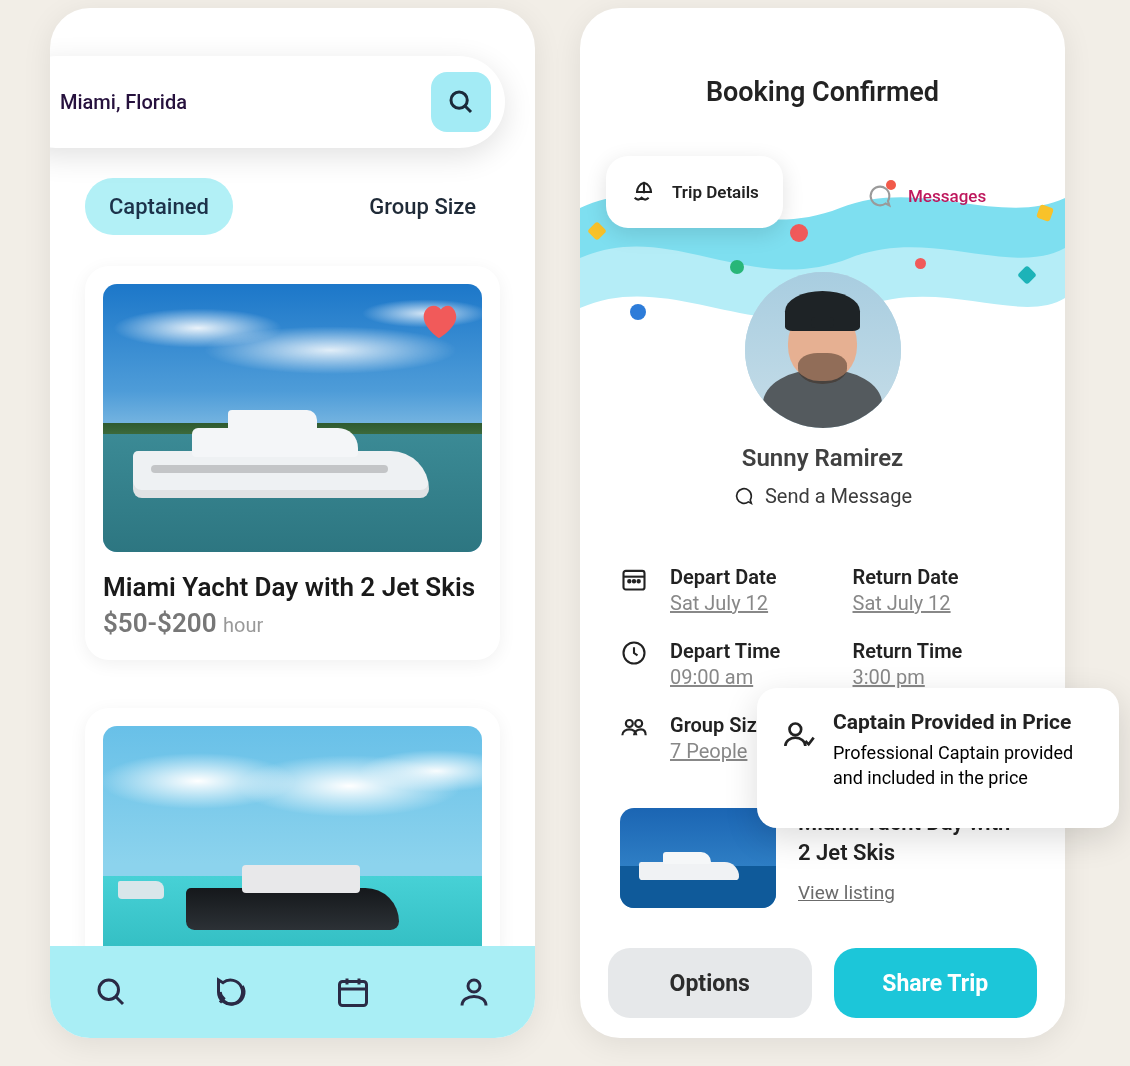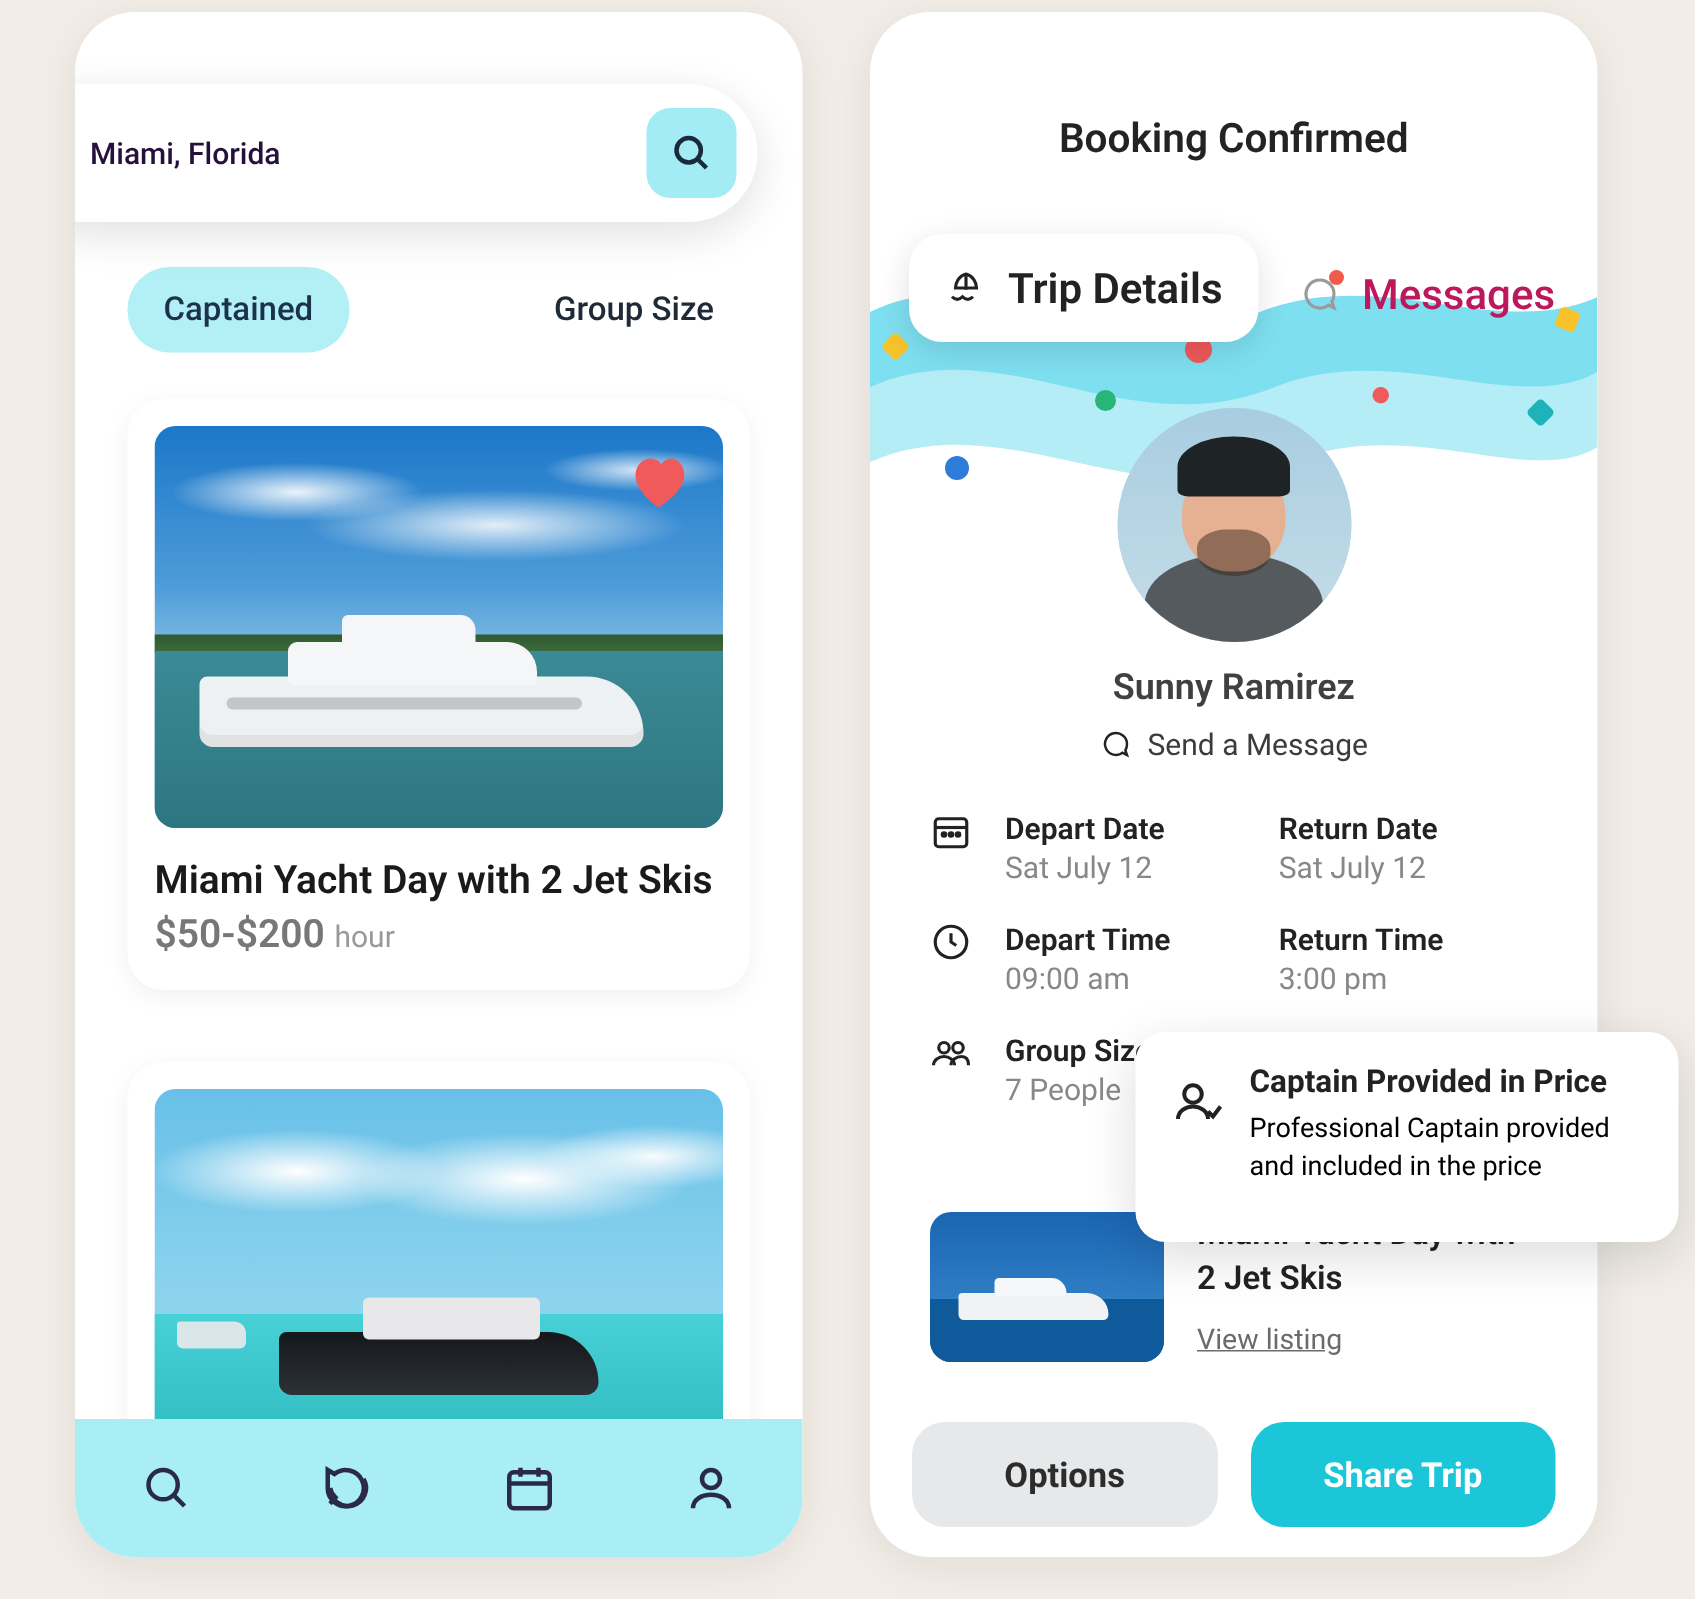--- a/index.html
+++ b/index.html
@@ -81,30 +81,30 @@
   .avatar-face .cap::after{content:"";position:absolute;left:34%;top:65%;width:32%;height:26%;background:#1e2326;border-radius:4px;}
   .avatar-face .shirt{position:absolute;left:12%;top:62%;width:76%;height:44%;background:#545a5e;border-radius:50% 50% 0 0;}
   .avatar-face .beard{position:absolute;left:34%;top:52%;width:32%;height:20%;background:rgba(60,42,30,0.5);border-radius:40% 40% 50% 50%;}
 
   .captain-name { position: absolute; top: 436px; left: 0; right: 0; text-align: center; font-size: 24px; font-weight: 600; color: #404040; }
   .send-msg { position: absolute; top: 476px; left: 0; right: 0; display: flex; align-items: center; justify-content: center; gap: 10px; color: #3c3c3c; font-size: 20px; }
 
   .tab-pill { position: absolute; height: 72px; background: #fff; border-radius: 22px; box-shadow: 0 6px 22px rgba(0,0,0,0.12); display: flex; align-items: center; padding: 0 24px; gap: 14px; z-index: 10; }
   .tab-trip { left: 26px; top: 148px; }
   .tab-msg { left: 262px; top: 152px; box-shadow:none; background:transparent; }
-  .tab-pill .lbl { font-size: 28px; font-weight: 600; color: #222; }
+  .tab-pill .lbl { font-size: 17px; font-weight: 600; color: #222; }
   .tab-msg .lbl { color: #be185d; font-weight: 500; }
   .ico-boat, .ico-chat2 { width: 28px; height: 28px; }
   .reddot { position:absolute; width:10px; height:10px; background:#f15a4a; border-radius:50%; top:-2px; right:-2px; }
   .chat-wrap { position:relative; width:28px; height:28px; }
 
-  .details-grid { position: absolute; top: 532px; left: 40px; right: 40px; display: grid; grid-template-columns: 40px 1fr 1fr; row-gap: 24px; column-gap: 10px; align-items: start; }
+  .details-grid { position: absolute; top: 557px; left: 40px; right: 40px; display: grid; grid-template-columns: 40px 1fr 1fr; row-gap: 24px; column-gap: 10px; align-items: start; }
   .d-ico { color: #222; }
   .d-label { font-size: 20px; font-weight: 600; color: #222; }
-  .d-val { font-size: 20px; color: #888; margin-top: 2px; }
+  .d-val { font-size: 20px; color: #888; margin-top: 2px; text-decoration: underline; }
 
   .listing-mini { position: absolute; left: 40px; top: 800px; right: 40px; display: flex; gap: 22px; align-items: flex-start; }
   .mini-img { width: 156px; height: 100px; border-radius: 14px; overflow: hidden; position: relative; flex-shrink: 0; }
   .mini-sky { position:absolute; inset:0; background: linear-gradient(#1b65b3, #2f7fc5 60%); }
   .mini-water { position:absolute; top:58%; left:0; right:0; bottom:0; background:#0f5a9a; }
   .mini-boat { position:absolute; left:12%; top:38%; width:64%; height:34%; }
   .mini-boat .mh{position:absolute;left:0;right:0;bottom:0;height:52%;background:#f0f2f4;border-radius:4px 24px 6px 6px;}
   .mini-boat .md{position:absolute;left:24%;right:28%;bottom:48%;height:34%;background:#f5f7f8;border-radius:3px 10px 2px 2px;}
   .mini-title { font-size: 22px; font-weight: 600; color: #222; line-height: 1.35; }
   .view-listing { font-size: 19px; color: #6b6b6b; text-decoration: underline; margin-top: 14px; display: inline-block; }

